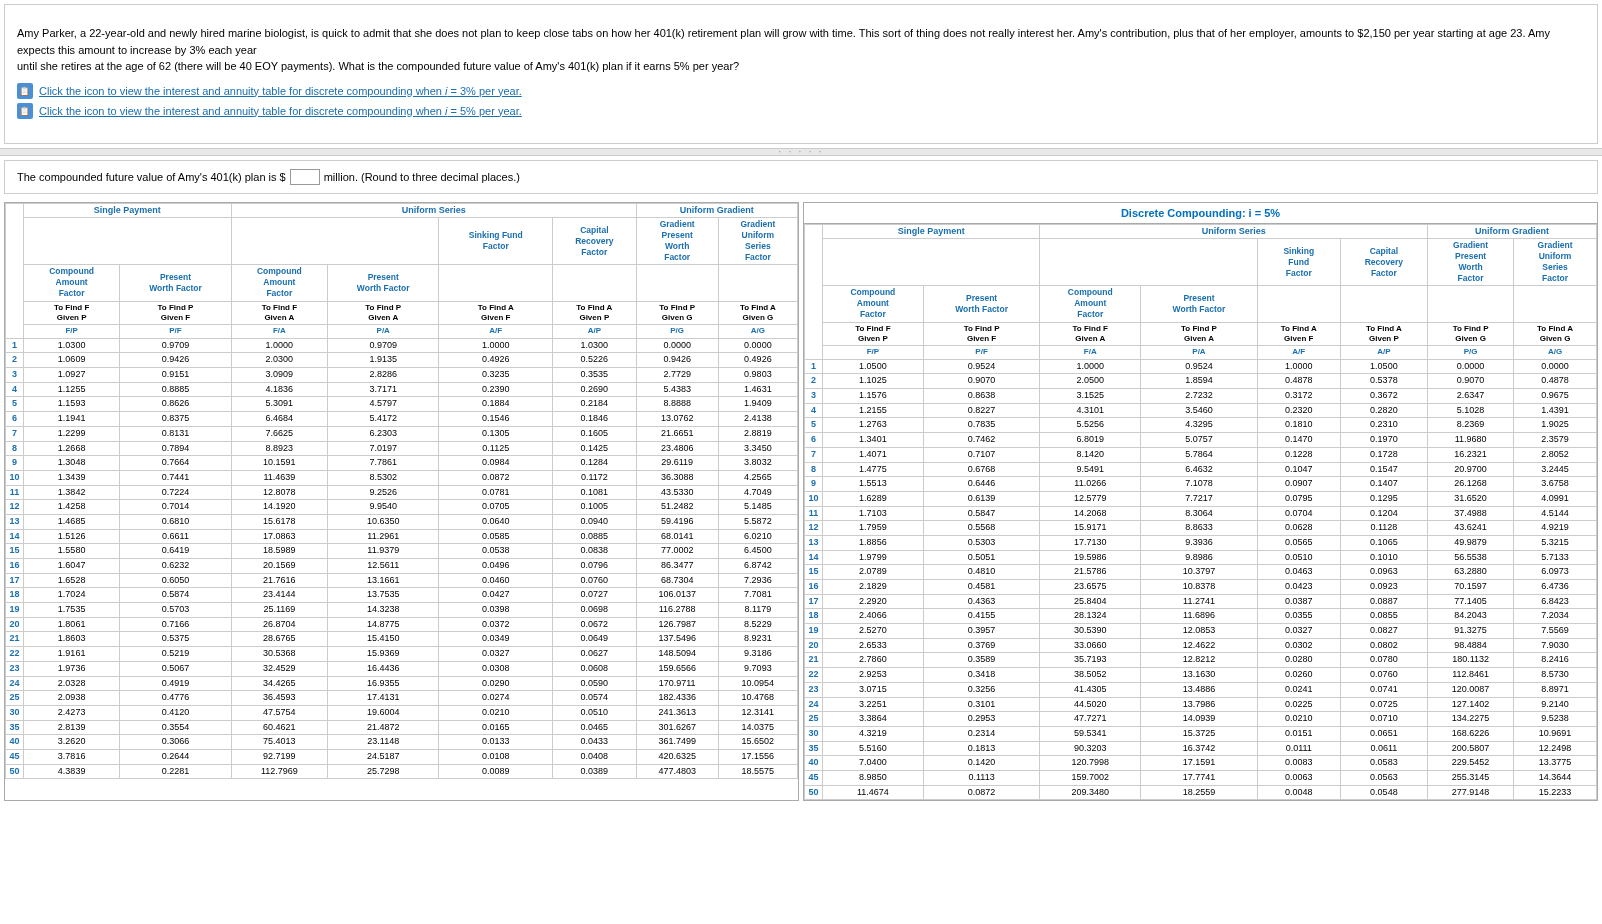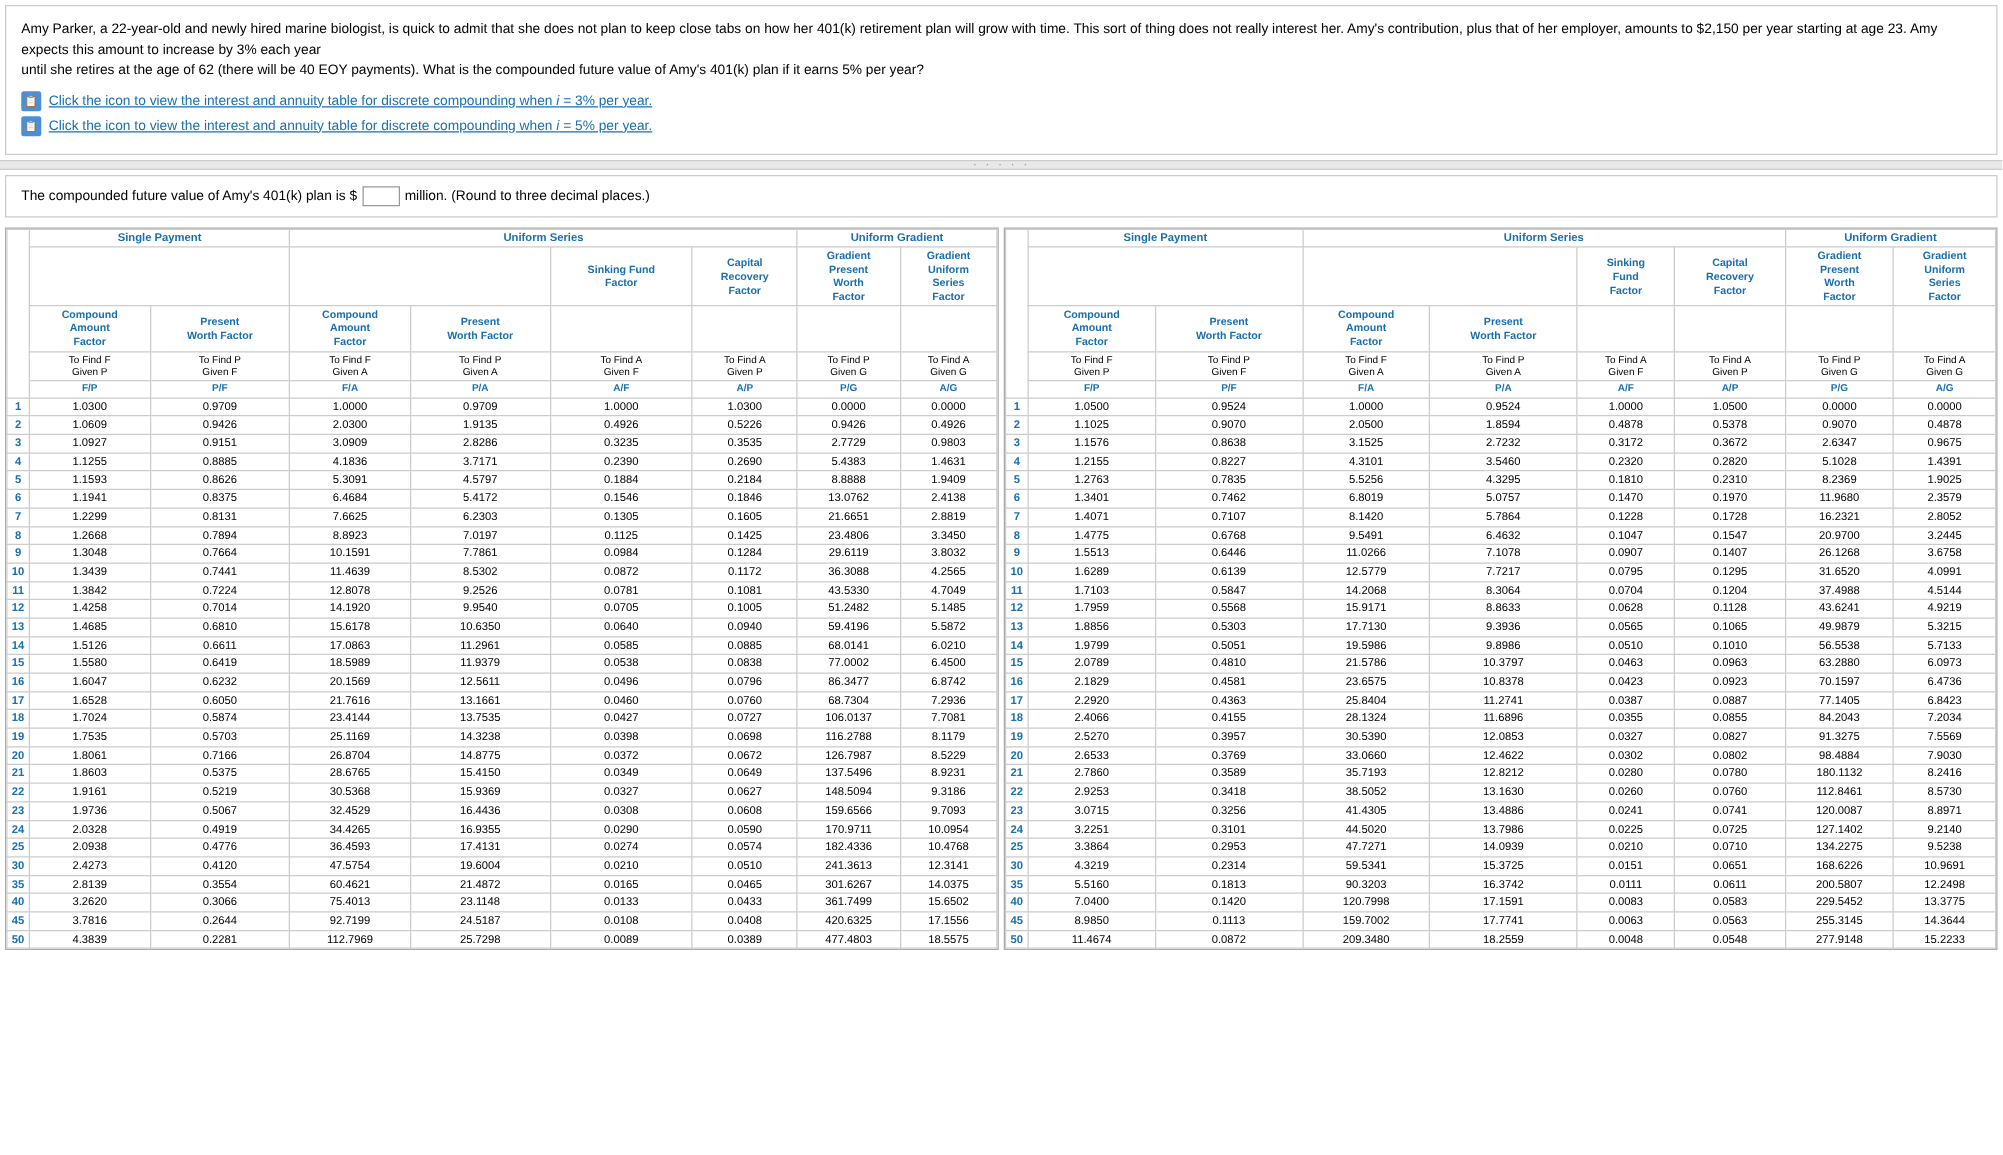--- a/index.html
+++ b/index.html
@@ -1,20 +1,20 @@
 <!DOCTYPE html>
 <html><head>
   <meta charset="utf-8">
   <style>
     * { box-sizing: border-box; margin: 0; padding: 0; }
     body { font-family: Arial, sans-serif; font-size: 11px; background: #fff; color: #000; }
     
     .top-section {
       border: 1px solid #ccc;
-      padding: 10px 12px;
+      padding: 20px 12px;
       margin: 4px;
       background: #fff;
     }
     .problem-text {
       font-size: 11px;
       line-height: 1.5;
       margin-bottom: 8px;
     }
     .link-row {
       display: flex;
@@ -120,21 +120,21 @@
     
     .col-header-blue {
       color: #1a6faf;
       font-size: 8.5px;
       font-weight: bold;
     }
     
     .col-sub {
       font-size: 8px;
       color: #000;
-      font-weight: normal;
+      font-weight: bold;
     }
     
     .col-n { width: 18px; }
   </style>
 </head>
 <body>
 
 <div class="top-section">
   <p class="problem-text">
     Amy Parker, a 22-year-old and newly hired marine biologist, is quick to admit that she does not plan to keep close tabs on how her 401(k) retirement plan will grow with time. This sort of thing does not really interest her. Amy's contribution, plus that of her employer, amounts to $2,150 per year starting at age 23. Amy expects this amount to increase by 3% each year<br>
@@ -539,20 +539,21 @@
             <td>0.0089</td>
             <td>0.0389</td>
             <td>477.4803</td>
             <td>18.5575</td>
           </tr>
         </tbody>
     </table>
   </div>
 
   <div class="table-container">
+    <div class="table-title">Discrete Compounding: i = 5%</div>
     <table class="data-table">
       <thead>
         <tr>
           <th rowspan="5" class="col-n"></th>
           <th colspan="2" class="th-sp">Single Payment</th>
           <th colspan="4" class="th-us">Uniform Series</th>
           <th colspan="2" class="th-ug">Uniform Gradient</th>
         </tr>
         <tr>
           <th colspan="2" class="col-header-blue"></th>

